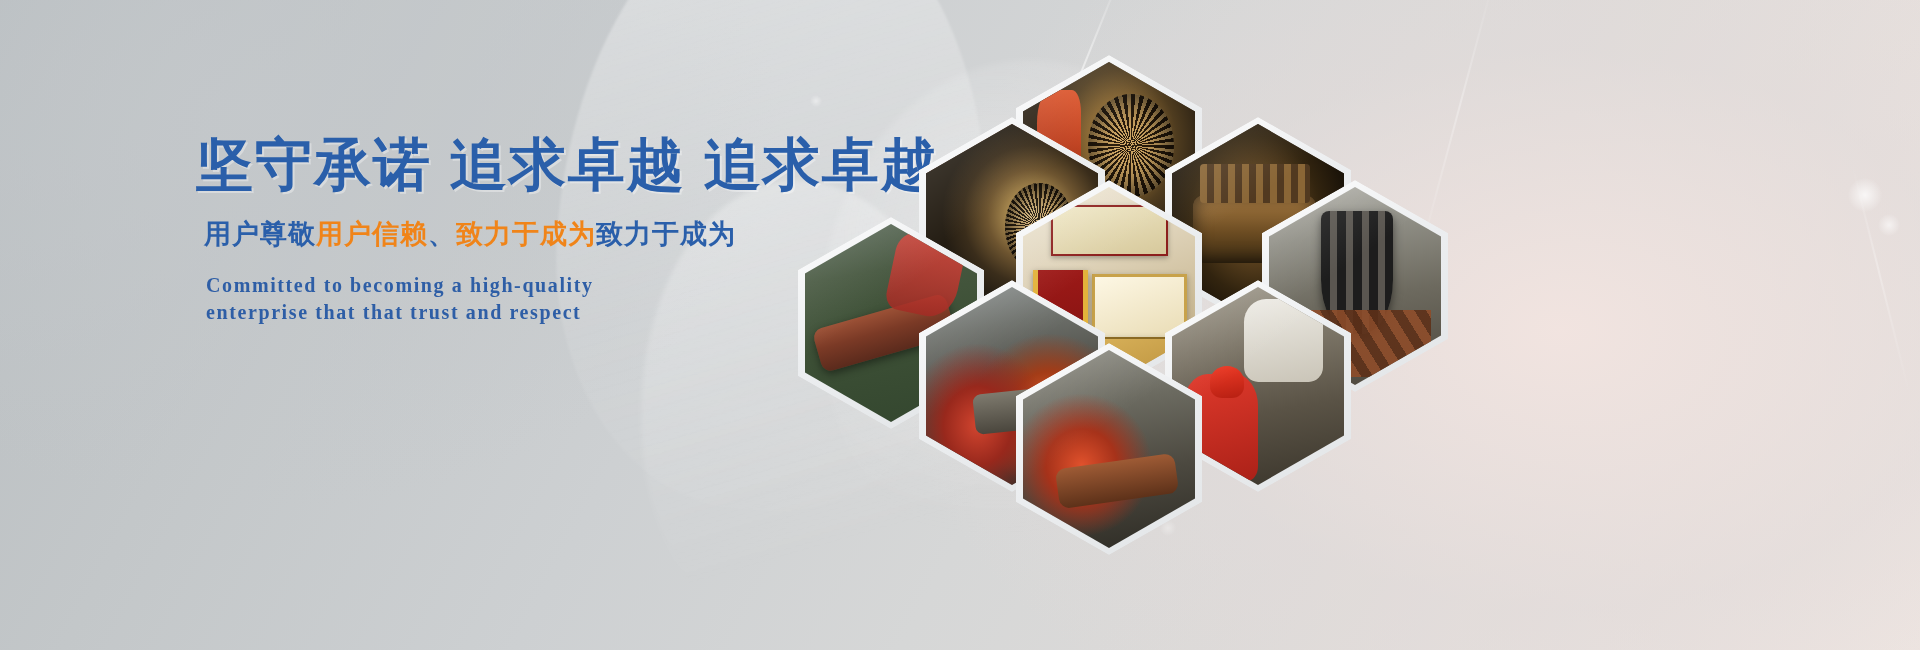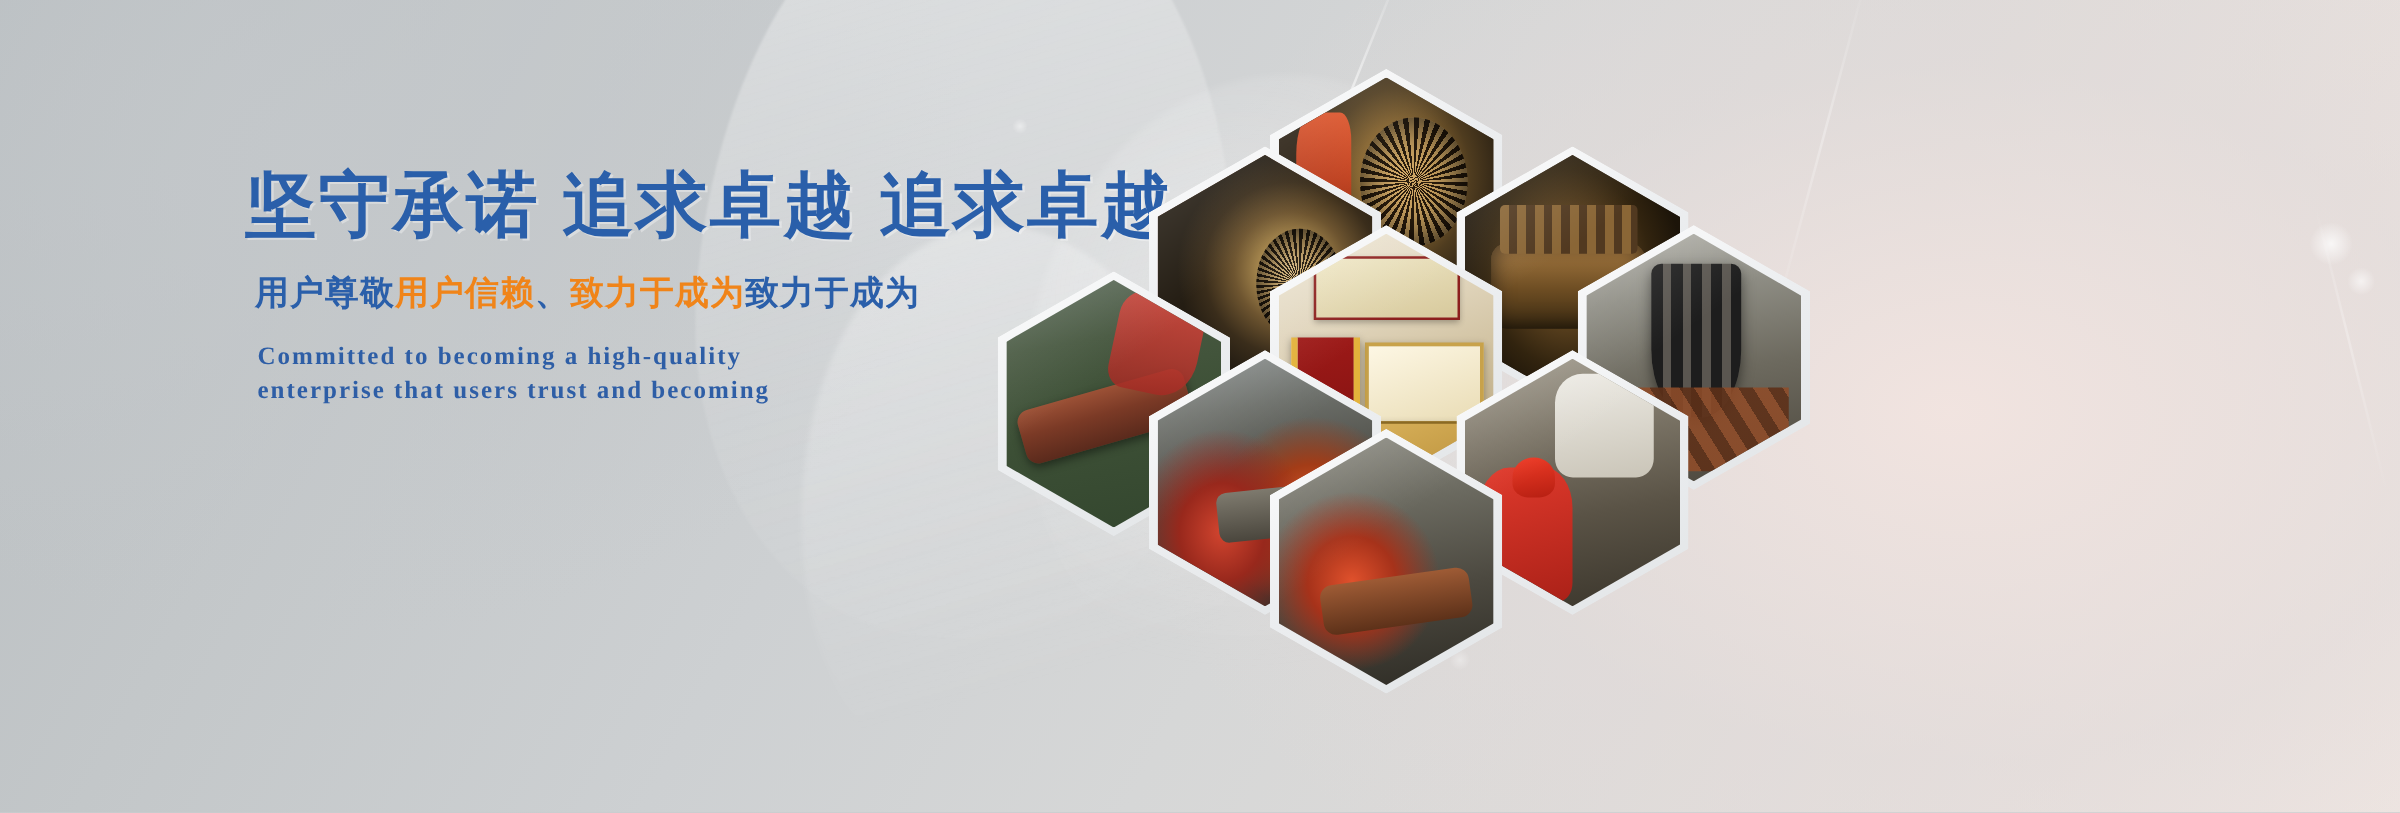--- a/index.html
+++ b/index.html
@@ -262,21 +262,21 @@
   <div class="bokeh b4"></div>
   <div class="bokeh b5"></div>
 
   <div id="copy">
     <h1 class="headline">坚守承诺  追求卓越 追求卓越</h1>
 
     <p class="subline"><span>用户尊敬</span><span class="hl">用户信赖</span><span>、</span><span class="hl">致力于成为</span><span>致力于成为</span></p>
 
     <p class="english">
       <span>Committed to becoming a high-quality</span>
-      <span class="l2">enterprise that users trust and becoming</span>
+      <span class="l2">enterprise that that trust and respect</span>
     </p>
   </div>
 
   <div id="collage">
 
     <div class="hex" style="left:246px;top:0px;width:186px;height:212px;">
       <div class="frame"></div>
       <div class="photo">
           <div class="ph ph-rotor"></div>
           <div class="gloss"></div>

